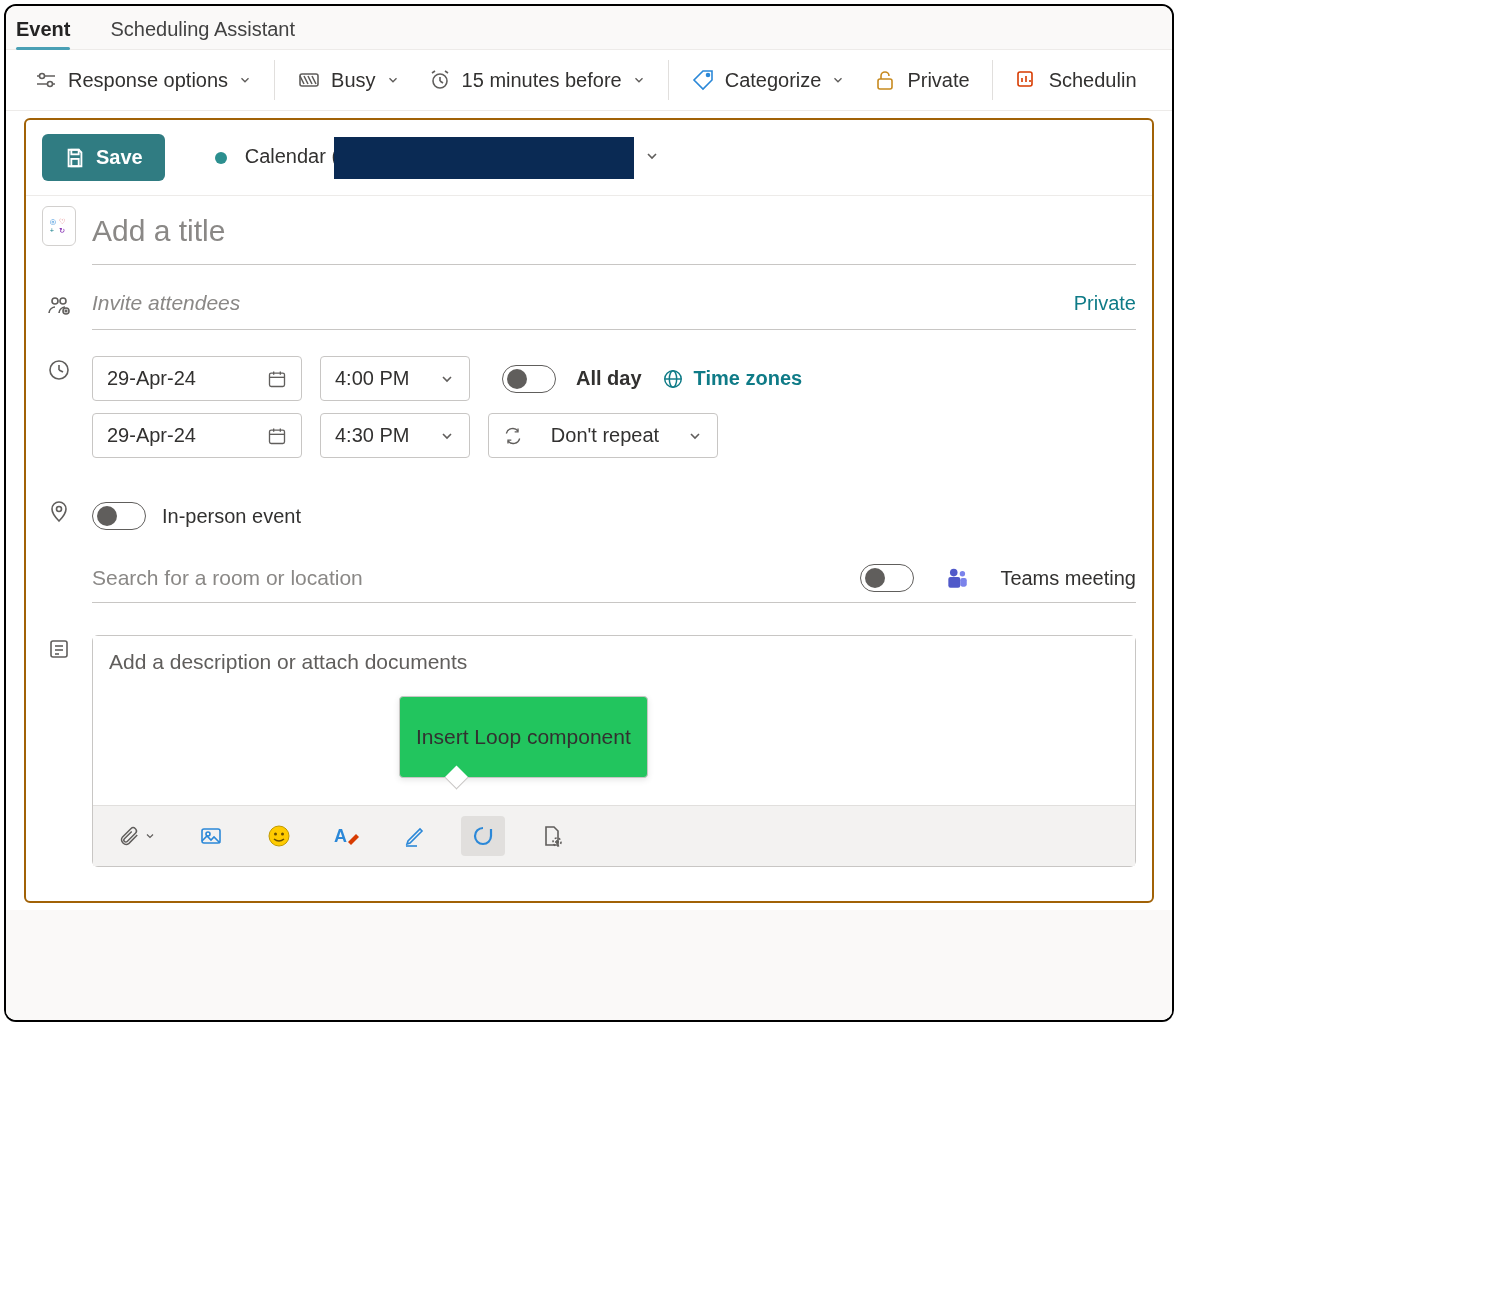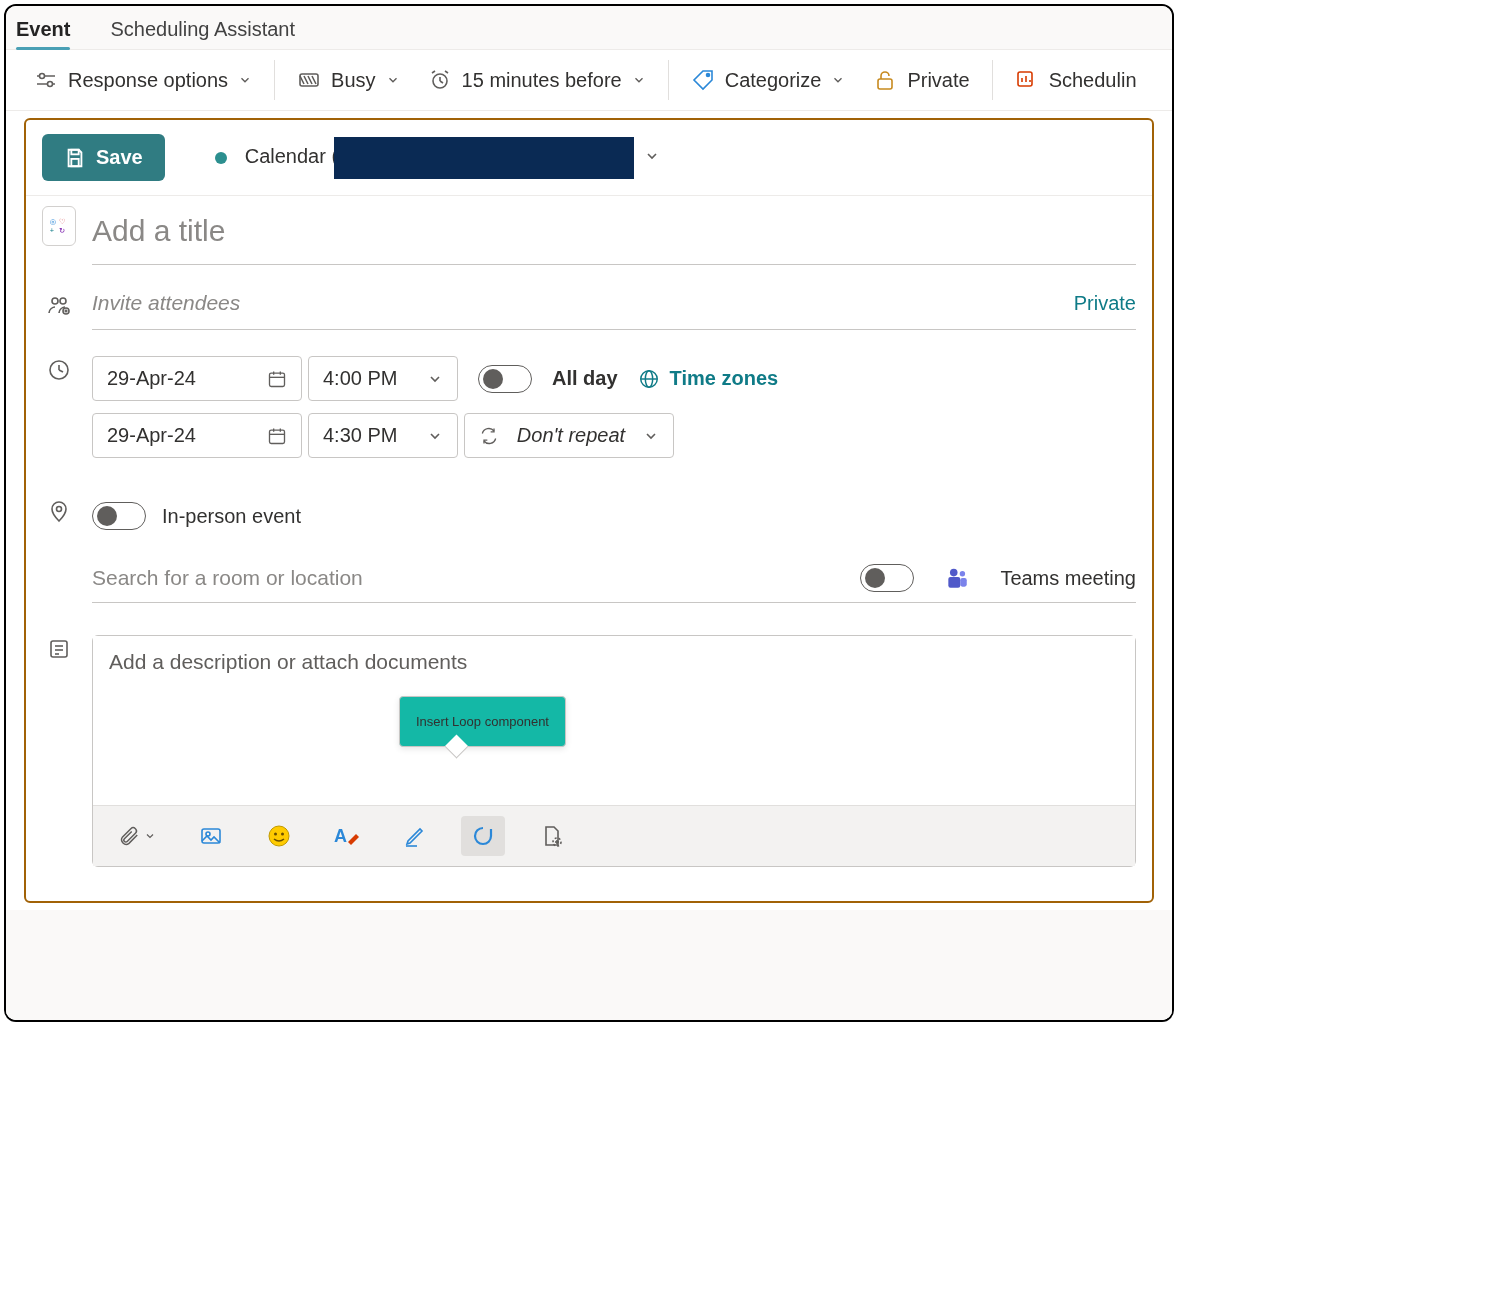--- a/index.html
+++ b/index.html
@@ -40,23 +40,23 @@
   .title-input { width:100%; border:none; outline:none; font-size: 30px; color:#323130; padding: 2px 0; }
   .title-input::placeholder { color:#8a8886; }
 
   .attendee { display:flex; align-items:center; justify-content:space-between; }
   .att-input { border:none; outline:none; font-size:21px; flex:1;font-style:italic; }
   .att-input::placeholder { color:#8a8886; }
   .optional { color:#0f7b87; font-size:20px; cursor:pointer; }
   .dt-box { display:inline-flex; align-items:center; justify-content:space-between; border:1px solid #c8c6c4; border-radius:4px; padding: 10px 14px; font-size:20px; background:#fff; cursor:pointer; }
   .date-box { width: 210px; }
   .time-box { width: 150px; }
-  .rep-box { width: 210px; font-style: italic; }
+  .rep-box { width: 230px; }
   .dt-box svg { color:#605e5c; }
-  .dt-line { display:flex; gap:6px; align-items:center;text-align:center; }
+  .dt-line { display:flex; gap:18px; align-items:center;text-align:center; }
   .dt-stack { display:flex; flex-direction:column; gap:12px; }
   .inline-ctrls { display:flex; align-items:center; gap: 20px; margin-left: 14px; font-weight: bold; }
 
   .toggle { width: 54px; height: 28px; border-radius: 999px; border: 1px solid #605e5c; position:relative; background:#fff; cursor:pointer; flex-shrink:0; }
   .toggle .knob { position:absolute; width:20px; height:20px; border-radius:50%; background:#605e5c; top:3px; left:4px; }
   .label20 { font-size:20px; color:#323130; }
   .tz-link { color:#0f7b87; font-size:20px; display:inline-flex; align-items:center; gap:10px; cursor:pointer; }
 
   .loc-row .fieldcell { padding-bottom: 0; border:none; }
   .loc-top { display:flex; align-items:center; gap: 16px; padding: 4px 0 24px 0; }
@@ -66,21 +66,21 @@
   .teams { display:flex; align-items:center; gap: 30px; }
   .teams-icon { width: 26px; height: 26px; }
 
   .desc-area { border:1px solid #c8c6c4; border-radius:6px; margin-left: 0; display:flex; flex-direction:column; height: 232px; position:relative; }
   .desc-input { border:none; outline:none; font-size:21px; padding: 14px 16px; flex:1; resize:none; }
   .desc-input::placeholder { color:#605e5c; }
   .desc-toolbar { display:flex; align-items:center; gap: 24px; padding: 10px 16px; background:#f3f2f1; border-top: 1px solid #e1dfdd; }
   .tbtn { display:inline-flex; align-items:center; justify-content:center; width: 44px; height: 40px; border-radius:4px; cursor:pointer; }
   .tbtn.selected { background:#e1dfdd; }
 
-  .tooltip { position:absolute; background:#14b8a6; border:1px solid #c8c6c4; border-radius:4px; padding: 17px 16px; font-size:13px; color:#323130; box-shadow: 0 2px 6px rgba(0,0,0,0.1); white-space: nowrap; }
+  .tooltip { position:absolute; background:#22c55e; border:1px solid #c8c6c4; border-radius:4px; padding: 28px 16px; font-size:21px; color:#323130; box-shadow: 0 2px 6px rgba(0,0,0,0.1); white-space: nowrap; }
   .tooltip::after { content:''; position:absolute; bottom:-9px; left: 48px; width:16px; height:16px; background:#fff; border-right:1px solid #c8c6c4; border-bottom:1px solid #c8c6c4; transform: rotate(45deg); }
 
   .footer-space { height: 110px; background:#faf9f8; }
 </style>
 </head>
 <body>
 
 <div class="window">
   <div class="window-inner">
 

